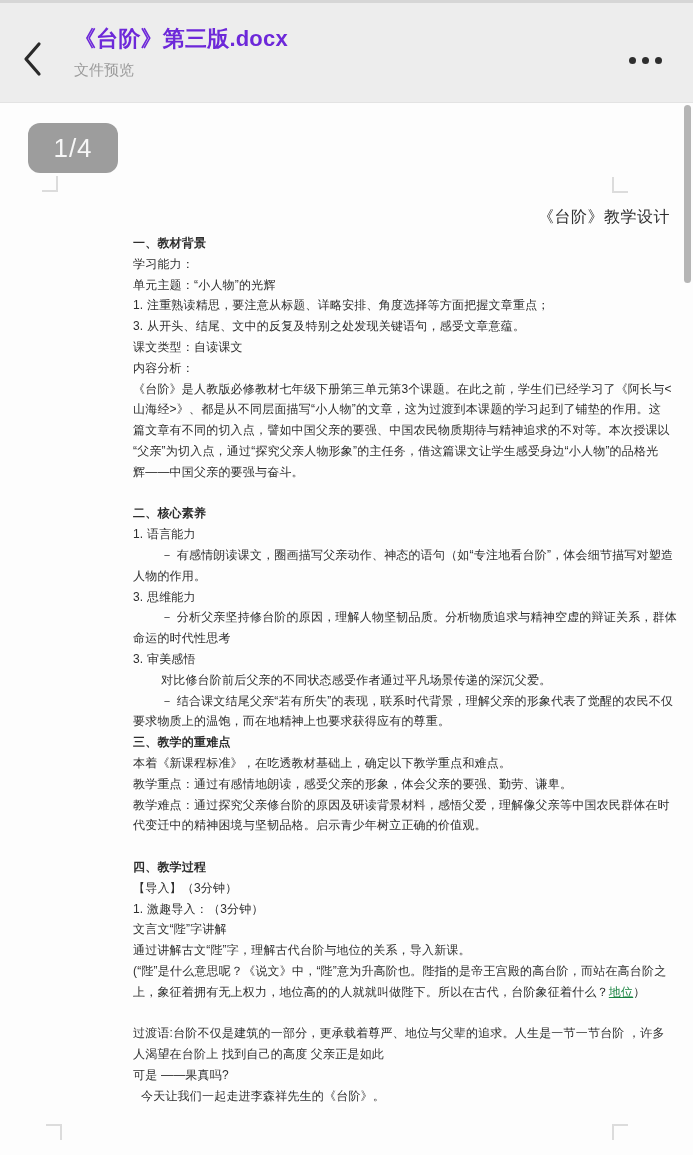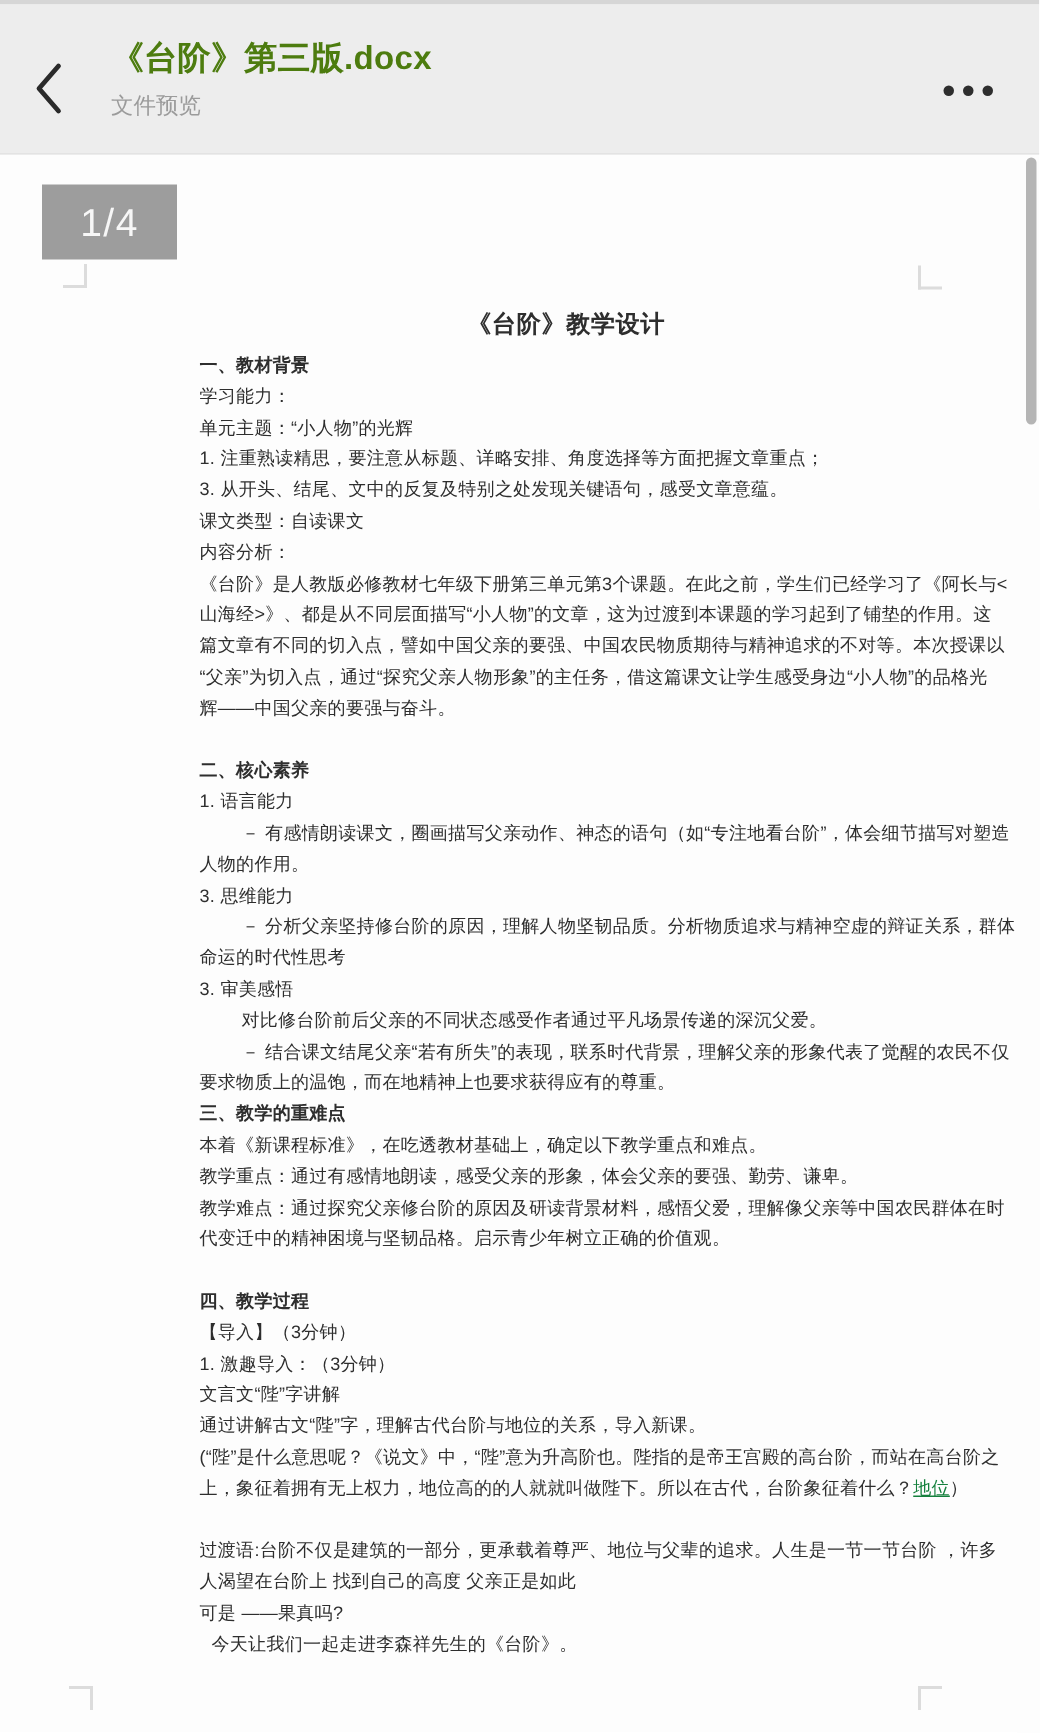--- a/index.html
+++ b/index.html
@@ -10,40 +10,40 @@
     font-family:"Liberation Sans","DejaVu Sans",sans-serif;
   }
   #top-strip { position:absolute; top:0; left:0; width:100%; height:3px; background:#d6d6d6; }
   #header {
     position:absolute; top:3px; left:0; width:100%; height:100px;
     background:#ededed; border-bottom:1px solid #e3e3e3;
   }
   #back-btn { position:absolute; left:18px; top:34px; width:34px; height:44px; cursor:pointer; }
   #back-btn svg { display:block; margin:4px 0 0 4px; }
   #header-text { position:absolute; left:74px; top:21px; }
-  #file-title { font-size:22px; font-weight:600; color:#4d7c0f; letter-spacing:0.2px; }
+  #file-title { font-size:22px; font-weight:600; color:#6d28d9; letter-spacing:0.2px; }
   #file-subtitle { margin-top:7px; font-size:15px; color:#9b9b9b; }
   #more-btn { position:absolute; right:24px; top:42px; width:48px; height:30px; display:flex; align-items:center; justify-content:center; gap:6px; cursor:pointer; }
   #more-btn i { width:7px; height:7px; border-radius:50%; background:#2e2e2e; }
   #page-indicator {
     position:absolute; left:28px; top:123px; width:90px; height:50px;
-    background:#9d9d9d; border-radius:0; color:#f7f7f7;
+    background:#9d9d9d; border-radius:12px; color:#f7f7f7;
     display:flex; align-items:center; justify-content:center;
     font-size:26px; letter-spacing:1px;
   }
   #scrollbar { position:absolute; right:2px; top:105px; width:7px; height:178px; background:#b5b5b5; border-radius:4px; }
   .corner { position:absolute; width:16px; height:16px; }
   #corner-tl { left:42px;  top:176px;  border-right:2px solid #dcdcdc; border-bottom:2px solid #dcdcdc; }
   #corner-tr { left:612px; top:177px;  border-left:2px  solid #dcdcdc; border-bottom:2px solid #dcdcdc; }
   #corner-bl { left:46px;  top:1124px; border-right:2px solid #dcdcdc; border-top:2px solid #dcdcdc; }
   #corner-br { left:612px; top:1124px; border-left:2px  solid #dcdcdc; border-top:2px solid #dcdcdc; }
   #doc { position:absolute; left:85px; top:206px; width:585px; color:#2e2e2e; }
   #doc-title {
     height:21px; line-height:21px; margin-bottom:6px;
-    text-align:center; font-size:16px; font-weight:700; letter-spacing:0.5px;
+    text-align:right; font-size:16px; font-weight:400; letter-spacing:0.5px;
   }
   .doc-line {
     height:20.8px; line-height:20.8px; font-size:12px;
     font-weight:500; white-space:nowrap; letter-spacing:0.2px;margin-left:48px;
   }
   .doc-line.h { font-weight:700; }
   .doc-line.i1 { padding-left:28px; }
   .doc-line.ih { padding-left:8px; }
 </style>
 </head>

